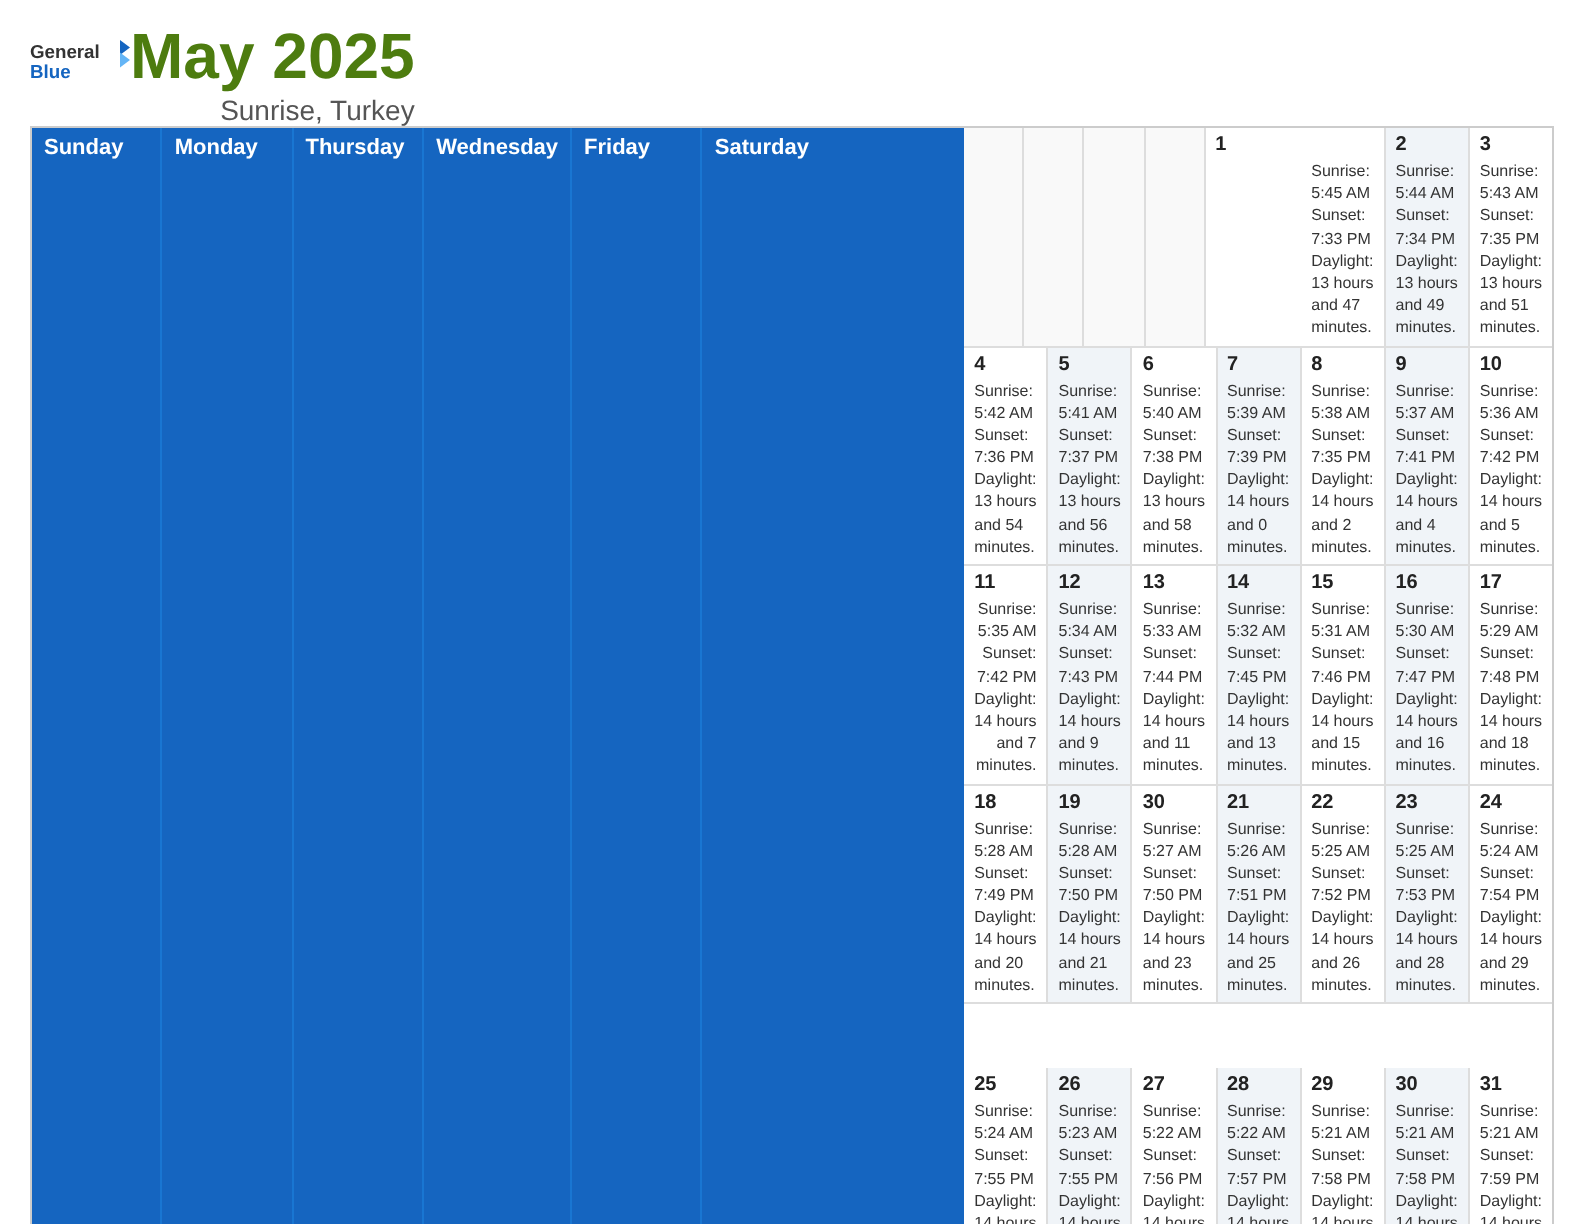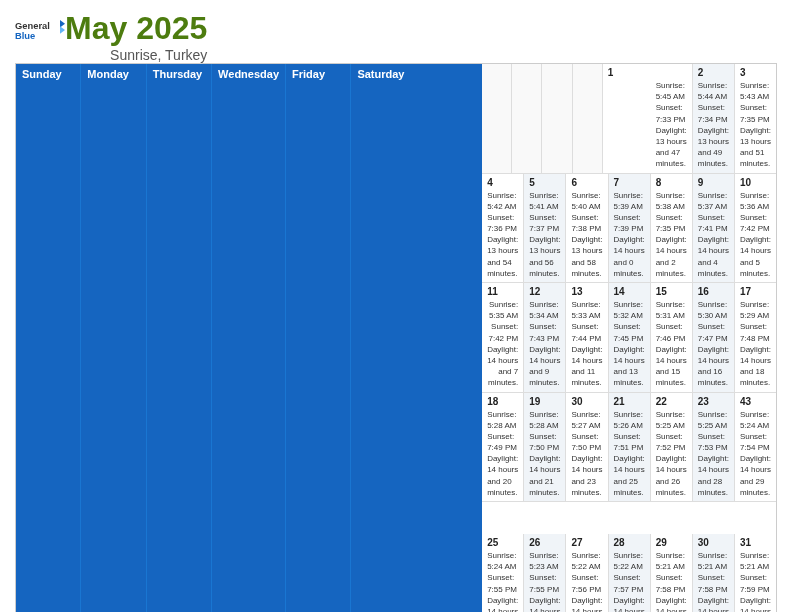--- a/index.html
+++ b/index.html
@@ -294,21 +294,21 @@
 and 26 minutes.</div>
           </div>
           <div class="cal-cell shaded">
             <div class="day-num">23</div>
             <div class="cell-text" style="white-space: pre-line;">Sunrise: 5:25 AM
 Sunset: 7:53 PM
 Daylight: 14 hours
 and 28 minutes.</div>
           </div>
           <div class="cal-cell">
-            <div class="day-num">43</div>
+            <div class="day-num">24</div>
             <div class="cell-text" style="white-space: pre-line;">Sunrise: 5:24 AM
 Sunset: 7:54 PM
 Daylight: 14 hours
 and 29 minutes.</div>
           </div>
         </div>
         <div class="cal-row">
           <div class="cal-cell">
             <div class="day-num">25</div>
             <div class="cell-text" style="white-space: pre-line;">Sunrise: 5:24 AM

